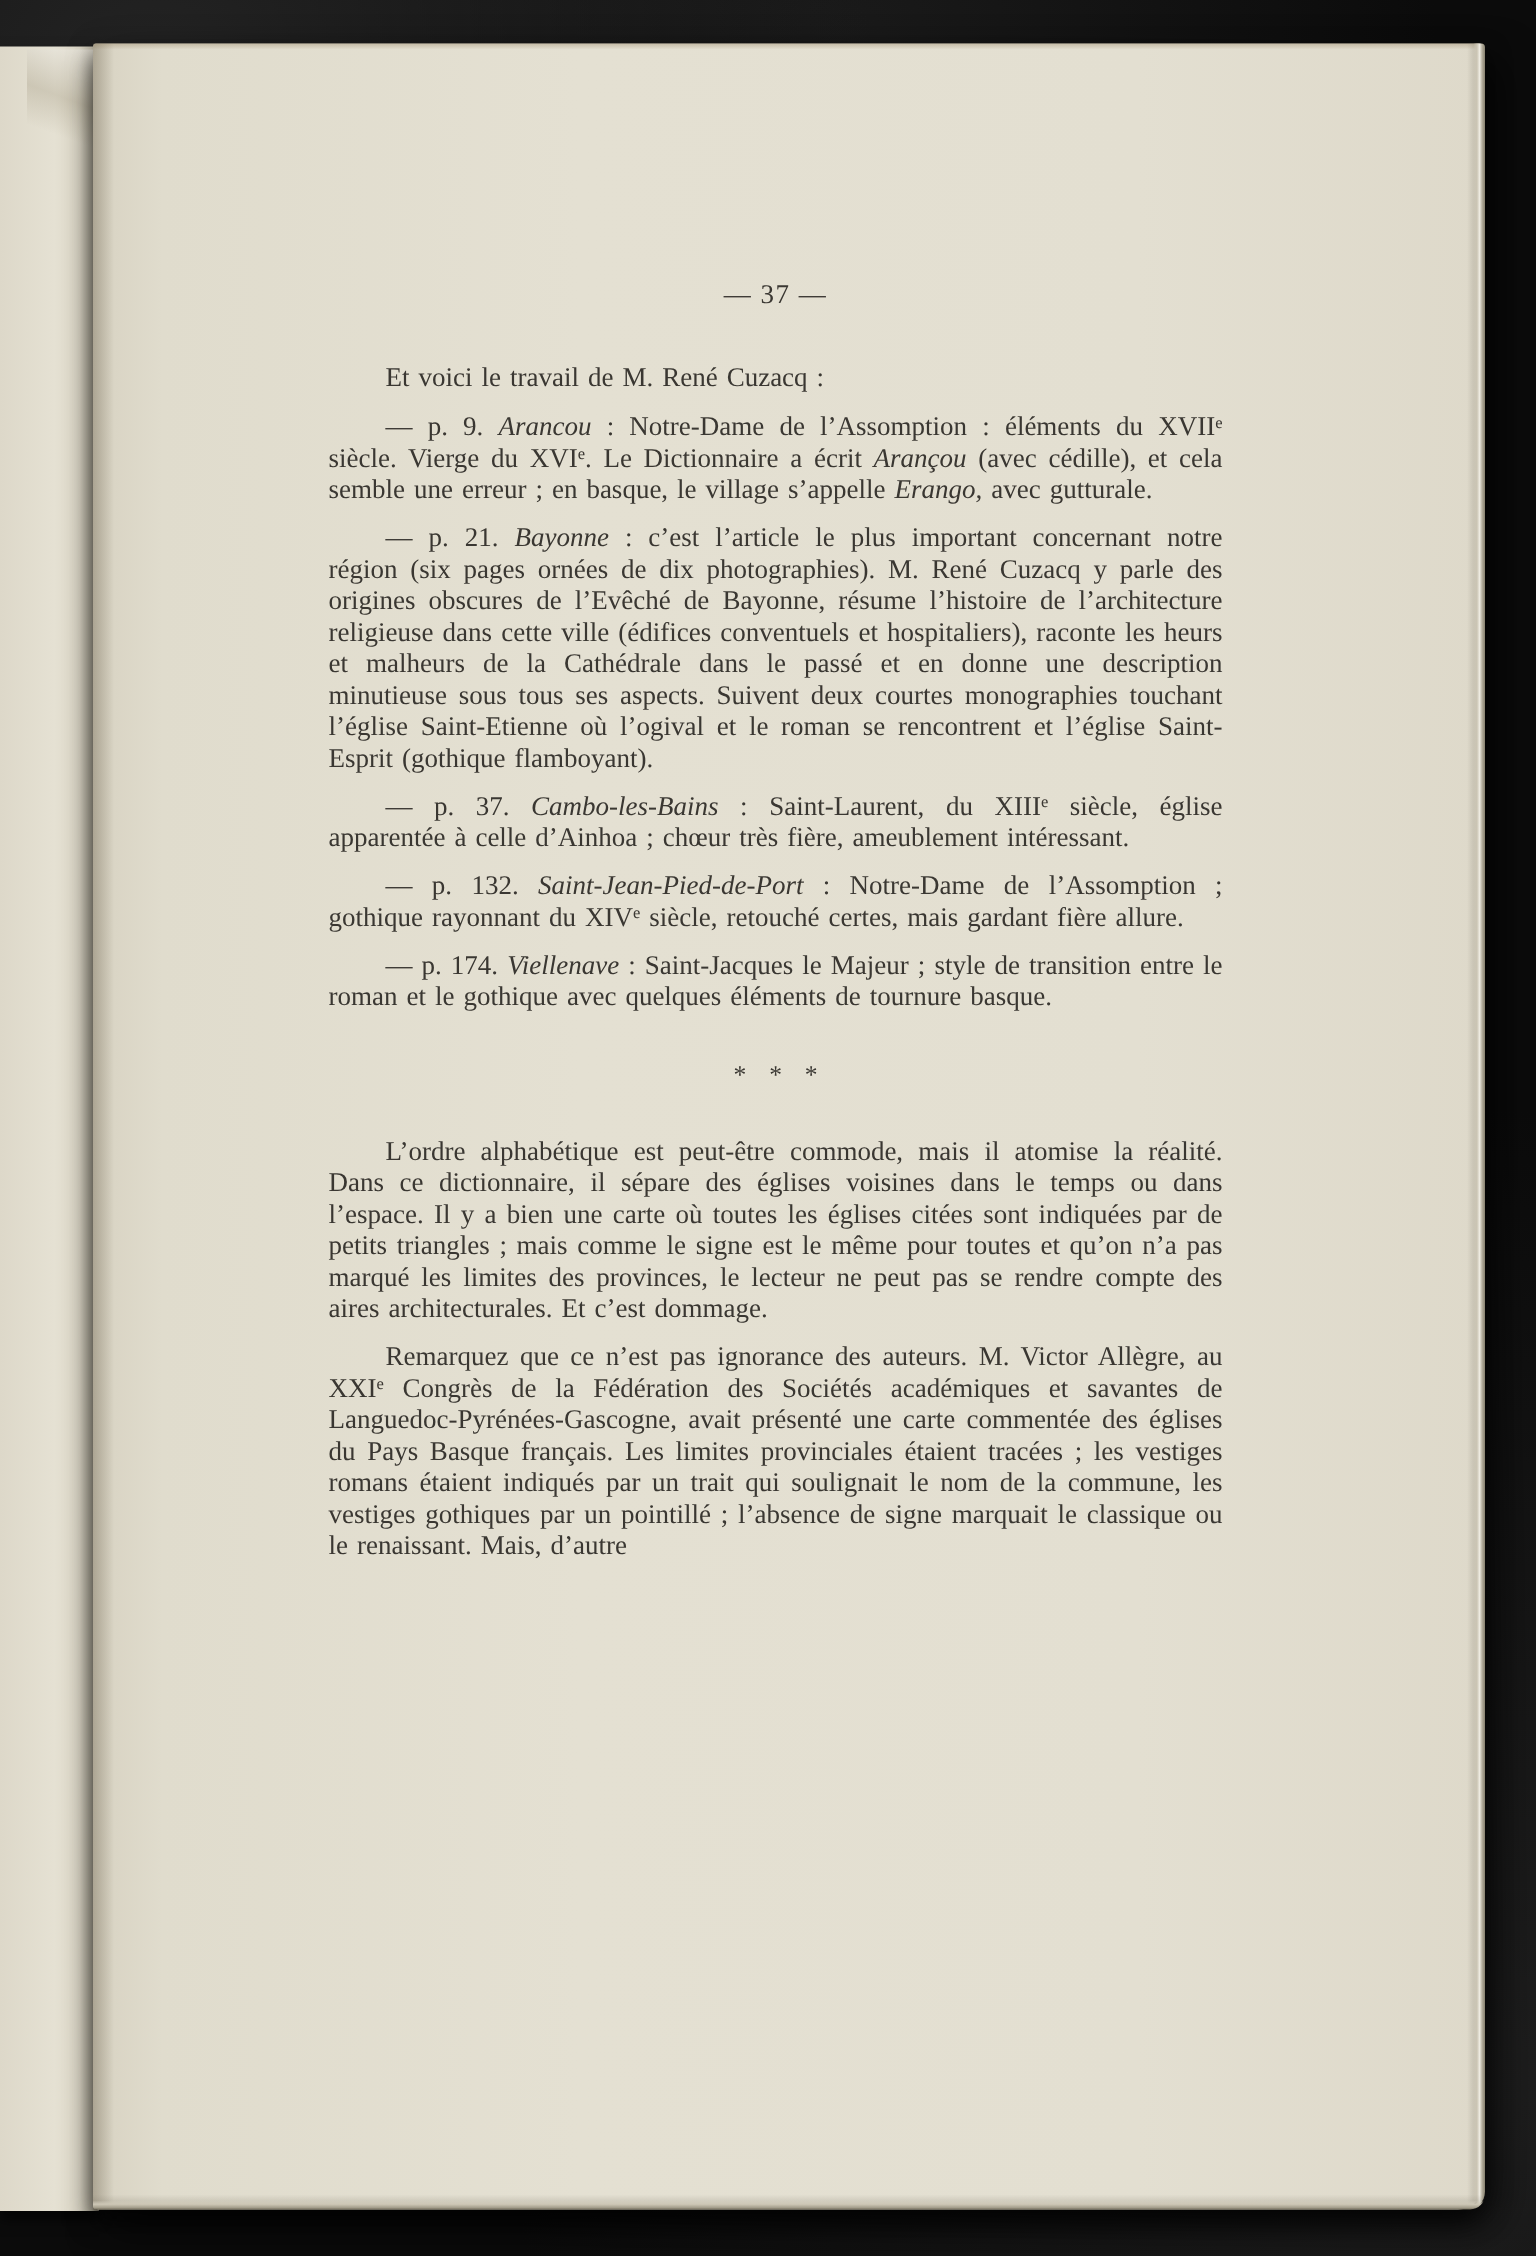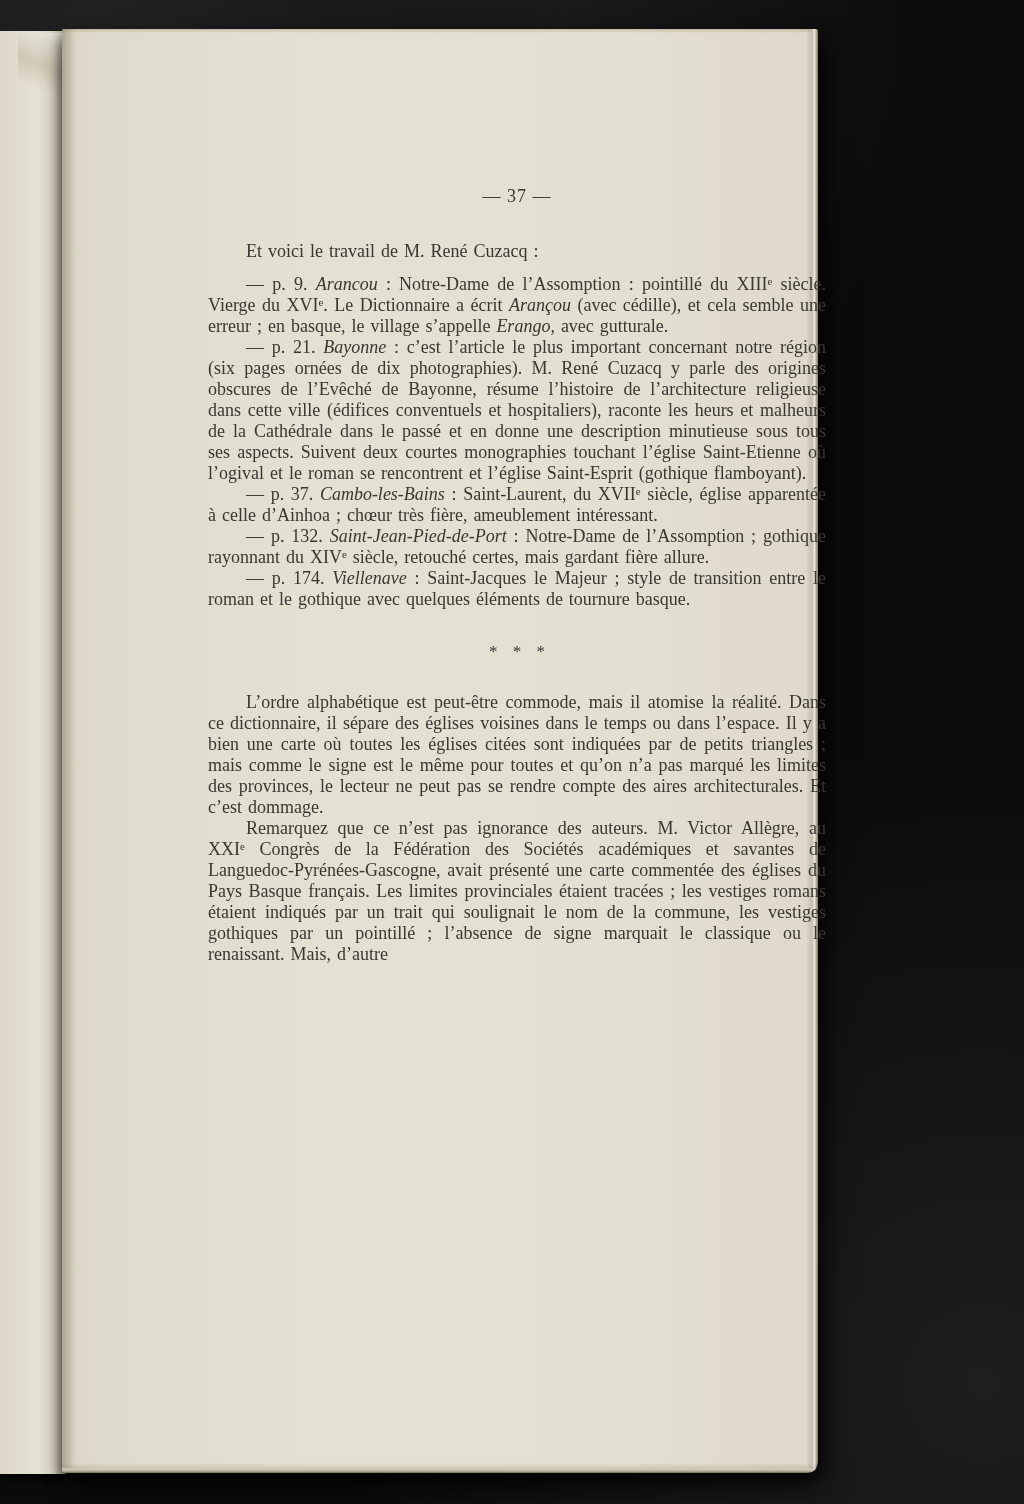--- a/index.html
+++ b/index.html
@@ -37,21 +37,21 @@
     top: 2px;
     width: 46px;
     height: 72px;
     background: linear-gradient(200deg, rgba(255,255,255,0.35) 0%, rgba(150,140,115,0.28) 45%, rgba(0,0,0,0) 75%);
   }
   
   .page {
     position: absolute;
     left: 62px;
     top: 29px;
-    width: 756px;
+    width: 928px;
     height: 1444px;
     background: linear-gradient(to right,
       #cfc9b8 0%, #dad5c5 1.5%, #e0dccd 5%, #e4e0d2 35%, #e3dfd1 75%, #ded9ca 100%);
     border-radius: 2px 4px 18px 4px;
     box-shadow:
       0 8px 16px rgba(0,0,0,0.75),
       10px 12px 26px rgba(0,0,0,0.5);
   }
   .page .edge-right {
     position: absolute;
@@ -93,21 +93,21 @@
     color: #3a3732;
     font-size: 18px;
     line-height: 21px;
   }
   .page-number {
     text-align: center;
     letter-spacing: 1px;
     margin: 0 0 34px 0;
   }
   .para {
-    margin: 0;
+    margin: 11px;
     text-align: justify;
     text-indent: 38px;
     word-spacing: 1.5px;
   }
   .para.intro {
     margin-bottom: 12px;
     text-align: left;
   }
   .para em {
   }
@@ -136,23 +136,23 @@
     <div class="fold-left"></div>
     <div class="edge-top"></div>
     <div class="edge-right"></div>
     <div class="edge-bottom"></div>
 
     <div class="text-block">
       <div class="page-number">— 37 —</div>
 
       <p class="para intro">Et voici le travail de M. René Cuzacq :</p>
 
-      <p class="para entry"><span>— p. 9. </span><em>Arancou</em><span> : Notre-Dame de l’Assomption : pointillé du XIII</span><sup>e</sup><span> siècle. Vierge du XVI</span><sup>e</sup><span>. Le Dictionnaire a écrit </span><em>Arançou</em><span> (avec cédille), et cela semble une erreur ; en basque, le village s’appelle </span><em>Erango,</em><span> avec gutturale.</span></p>
+      <p class="para entry"><span>— p. 9. </span><em>Arancou</em><span> : Notre-Dame de l’Assomption : éléments du XVII</span><sup>e</sup><span> siècle. Vierge du XVI</span><sup>e</sup><span>. Le Dictionnaire a écrit </span><em>Arançou</em><span> (avec cédille), et cela semble une erreur ; en basque, le village s’appelle </span><em>Erango,</em><span> avec gutturale.</span></p>
       <p class="para entry"><span>— p. 21. </span><em>Bayonne</em><span> : c’est l’article le plus important concernant notre région (six pages ornées de dix photographies). M. René Cuzacq y parle des origines obscures de l’Evêché de Bayonne, résume l’histoire de l’architecture religieuse dans cette ville (édifices conventuels et hospitaliers), raconte les heurs et malheurs de la Cathédrale dans le passé et en donne une description minutieuse sous tous ses aspects. Suivent deux courtes monographies touchant l’église Saint-Etienne où l’ogival et le roman se rencontrent et l’église Saint-Esprit (gothique flamboyant).</span></p>
-      <p class="para entry"><span>— p. 37. </span><em>Cambo-les-Bains</em><span> : Saint-Laurent, du XVII</span><sup>e</sup><span> siècle, église apparentée à celle d’Ainhoa ; chœur très fière, ameublement intéressant.</span></p>
+      <p class="para entry"><span>— p. 37. </span><em>Cambo-les-Bains</em><span> : Saint-Laurent, du XIII</span><sup>e</sup><span> siècle, église apparentée à celle d’Ainhoa ; chœur très fière, ameublement intéressant.</span></p>
       <p class="para entry"><span>— p. 132. </span><em>Saint-Jean-Pied-de-Port</em><span> : Notre-Dame de l’Assomption ; gothique rayonnant du XIV</span><sup>e</sup><span> siècle, retouché certes, mais gardant fière allure.</span></p>
       <p class="para entry"><span>— p. 174. </span><em>Viellenave</em><span> : Saint-Jacques le Majeur ; style de transition entre le roman et le gothique avec quelques éléments de tournure basque.</span></p>
 
       <div class="separator">* * *</div>
 
       <p class="para closing"><span>L’ordre alphabétique est peut-être commode, mais il atomise la réalité. Dans ce dictionnaire, il sépare des églises voisines dans le temps ou dans l’espace. Il y a bien une carte où toutes les églises citées sont indiquées par de petits triangles ; mais comme le signe est le même pour toutes et qu’on n’a pas marqué les limites des provinces, le lecteur ne peut pas se rendre compte des aires architecturales. Et c’est dommage.</span></p>
       <p class="para closing"><span>Remarquez que ce n’est pas ignorance des auteurs. M. Victor Allègre, au XXI</span><sup>e</sup><span> Congrès de la Fédération des Sociétés académiques et savantes de Languedoc-Pyrénées-Gascogne, avait présenté une carte commentée des églises du Pays Basque français. Les limites provinciales étaient tracées ; les vestiges romans étaient indiqués par un trait qui soulignait le nom de la commune, les vestiges gothiques par un pointillé ; l’absence de signe marquait le classique ou le renaissant. Mais, d’autre</span></p>
     </div>
   </div>
 

